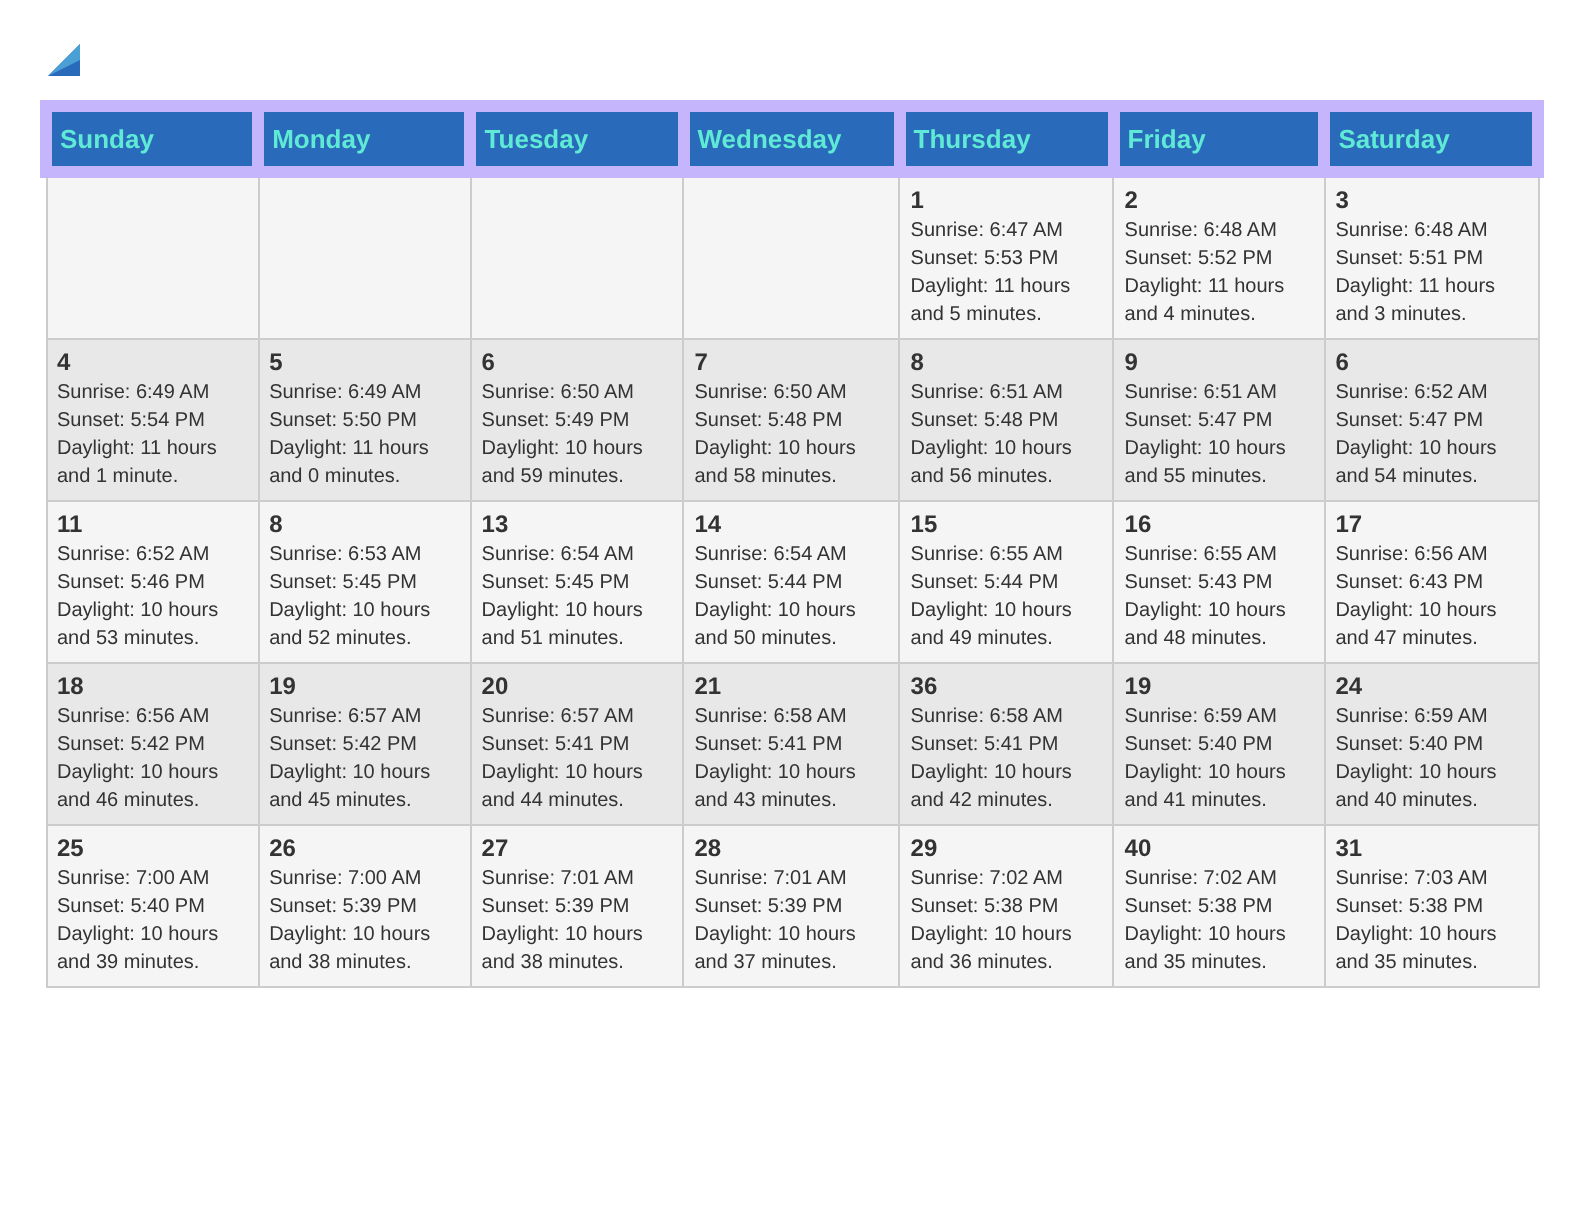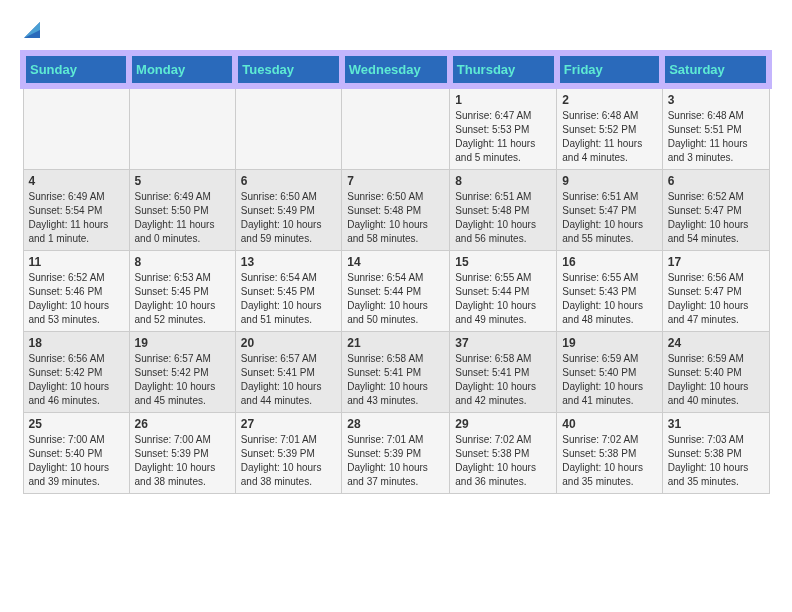--- a/index.html
+++ b/index.html
@@ -217,21 +217,21 @@
         </td>
         <td>
           <span class="day-number">16</span>
           <div class="day-info">Sunrise: 6:55 AM
 Sunset: 5:43 PM
 Daylight: 10 hours and 48 minutes.</div>
         </td>
         <td>
           <span class="day-number">17</span>
           <div class="day-info">Sunrise: 6:56 AM
-Sunset: 5:47 PM
+Sunset: 6:43 PM
 Daylight: 10 hours and 47 minutes.</div>
         </td>
       </tr>
       <tr>
         <td>
           <span class="day-number">18</span>
           <div class="day-info">Sunrise: 6:56 AM
 Sunset: 5:42 PM
 Daylight: 10 hours and 46 minutes.</div>
         </td>
@@ -247,21 +247,21 @@
 Sunset: 5:41 PM
 Daylight: 10 hours and 44 minutes.</div>
         </td>
         <td>
           <span class="day-number">21</span>
           <div class="day-info">Sunrise: 6:58 AM
 Sunset: 5:41 PM
 Daylight: 10 hours and 43 minutes.</div>
         </td>
         <td>
-          <span class="day-number">37</span>
+          <span class="day-number">36</span>
           <div class="day-info">Sunrise: 6:58 AM
 Sunset: 5:41 PM
 Daylight: 10 hours and 42 minutes.</div>
         </td>
         <td>
           <span class="day-number">19</span>
           <div class="day-info">Sunrise: 6:59 AM
 Sunset: 5:40 PM
 Daylight: 10 hours and 41 minutes.</div>
         </td>

